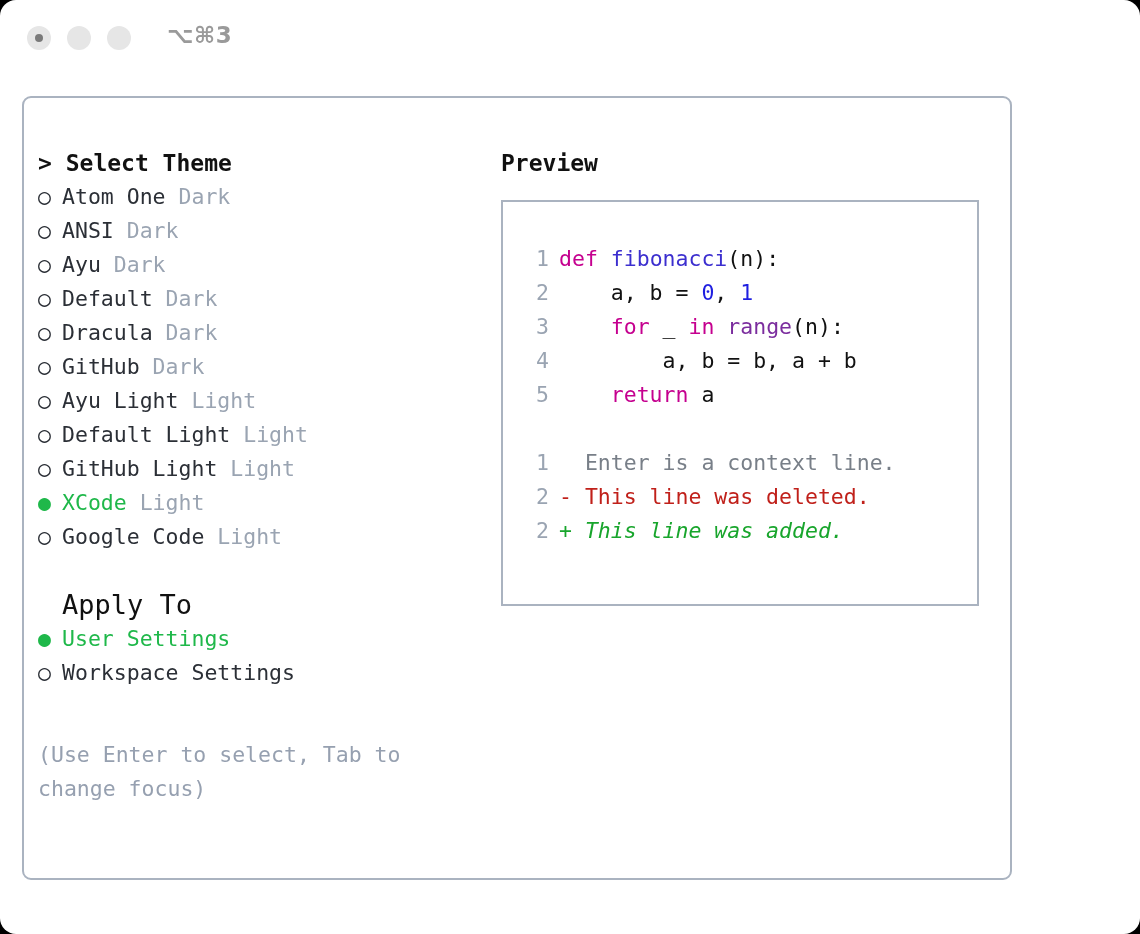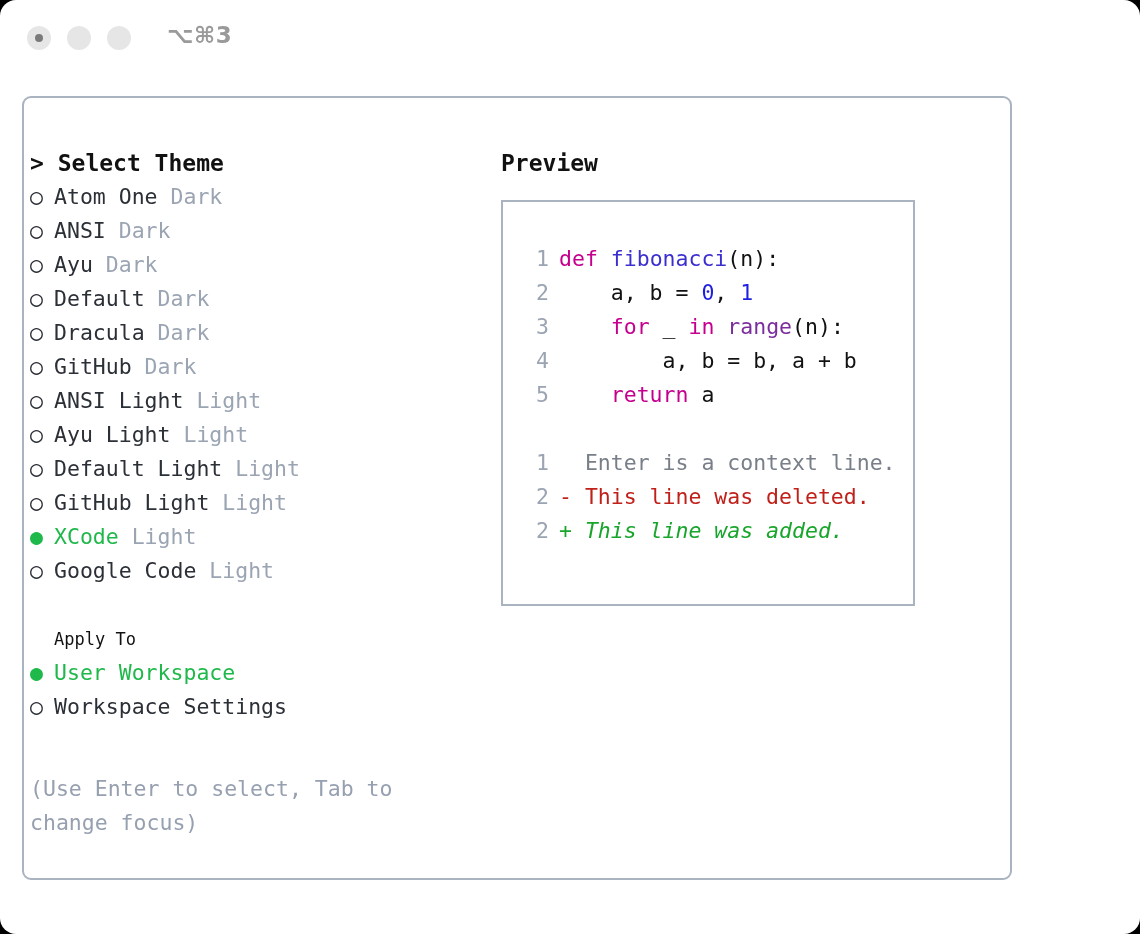--- a/index.html
+++ b/index.html
@@ -72,21 +72,21 @@
     height: 784px;
     border: 2px solid #aab3c0;
     border-radius: 9px;
     box-sizing: border-box;
     background: #ffffff;
   }
 
   
   #left-col {
     position: absolute;
-    left: 6px;
+    left: 14px;
     top: 48px;
     width: 450px;
   }
   #right-col {
     position: absolute;
     left: 477px;
     top: 48px;
     width: 495px;
   }
 
@@ -117,21 +117,21 @@
   .opt-row.selected .opt-marker { color: #1fb84a; }
   .opt-row.selected .opt-label  { color: #1fb84a; }
   .opt-kind {
     color: #9aa4b2;
   }
 
   .section-gap { height: 34px; }
 
   .apply-header {
     font-family: "DejaVu Sans Mono", monospace;
-    font-size: 17px;
+    font-size: 27px;
     line-height: 34px;
     height: 34px;
     color: #111111;
     white-space: pre;
     padding-left: 24px;
   }
 
   #hint {
     margin-top: 48px;
     font-family: "DejaVu Sans Mono", monospace;
@@ -140,21 +140,21 @@
     color: #96a0b0;
     width: 400px;
     white-space: pre-wrap;
   }
 
   
   #preview-box {
     position: absolute;
     left: 0px;
     top: 54px;
-    width: 414px;
+    width: 478px;
     height: 406px;
     border: 2px solid #aab3c0;
     box-sizing: border-box;
     background: #ffffff;
   }
   #code-area {
     position: absolute;
     left: 16px;
     top: 40px;
     right: 8px;
@@ -204,34 +204,33 @@
 
       <div class="col-header">&gt; Select Theme</div>
 
       <div id="theme-list">
           <div class="opt-row"><span class="opt-marker">○</span><span class="opt-label">Atom One</span><span class="opt-kind"> Dark</span></div>
           <div class="opt-row"><span class="opt-marker">○</span><span class="opt-label">ANSI</span><span class="opt-kind"> Dark</span></div>
           <div class="opt-row"><span class="opt-marker">○</span><span class="opt-label">Ayu</span><span class="opt-kind"> Dark</span></div>
           <div class="opt-row"><span class="opt-marker">○</span><span class="opt-label">Default</span><span class="opt-kind"> Dark</span></div>
           <div class="opt-row"><span class="opt-marker">○</span><span class="opt-label">Dracula</span><span class="opt-kind"> Dark</span></div>
           <div class="opt-row"><span class="opt-marker">○</span><span class="opt-label">GitHub</span><span class="opt-kind"> Dark</span></div>
-          <div class="opt-row"><span class="opt-marker">○</span><span class="opt-label">ANSI Light</span><span class="opt-kind"> Light</span></div>
           <div class="opt-row"><span class="opt-marker">○</span><span class="opt-label">Ayu Light</span><span class="opt-kind"> Light</span></div>
           <div class="opt-row"><span class="opt-marker">○</span><span class="opt-label">Default Light</span><span class="opt-kind"> Light</span></div>
           <div class="opt-row"><span class="opt-marker">○</span><span class="opt-label">GitHub Light</span><span class="opt-kind"> Light</span></div>
           <div class="opt-row selected"><span class="opt-marker">●</span><span class="opt-label">XCode</span><span class="opt-kind"> Light</span></div>
           <div class="opt-row"><span class="opt-marker">○</span><span class="opt-label">Google Code</span><span class="opt-kind"> Light</span></div>
         </div>
 
       <div class="section-gap"></div>
 
       <div class="apply-header">Apply To</div>
 
       <div id="apply-list">
-          <div class="opt-row selected"><span class="opt-marker">●</span><span class="opt-label">User Workspace</span></div>
+          <div class="opt-row selected"><span class="opt-marker">●</span><span class="opt-label">User Settings</span></div>
           <div class="opt-row"><span class="opt-marker">○</span><span class="opt-label">Workspace Settings</span></div>
         </div>
 
       <div id="hint">(Use Enter to select, Tab to change focus)</div>
     </div>
 
     <div id="right-col">
 
       <div class="col-header">Preview</div>
 

